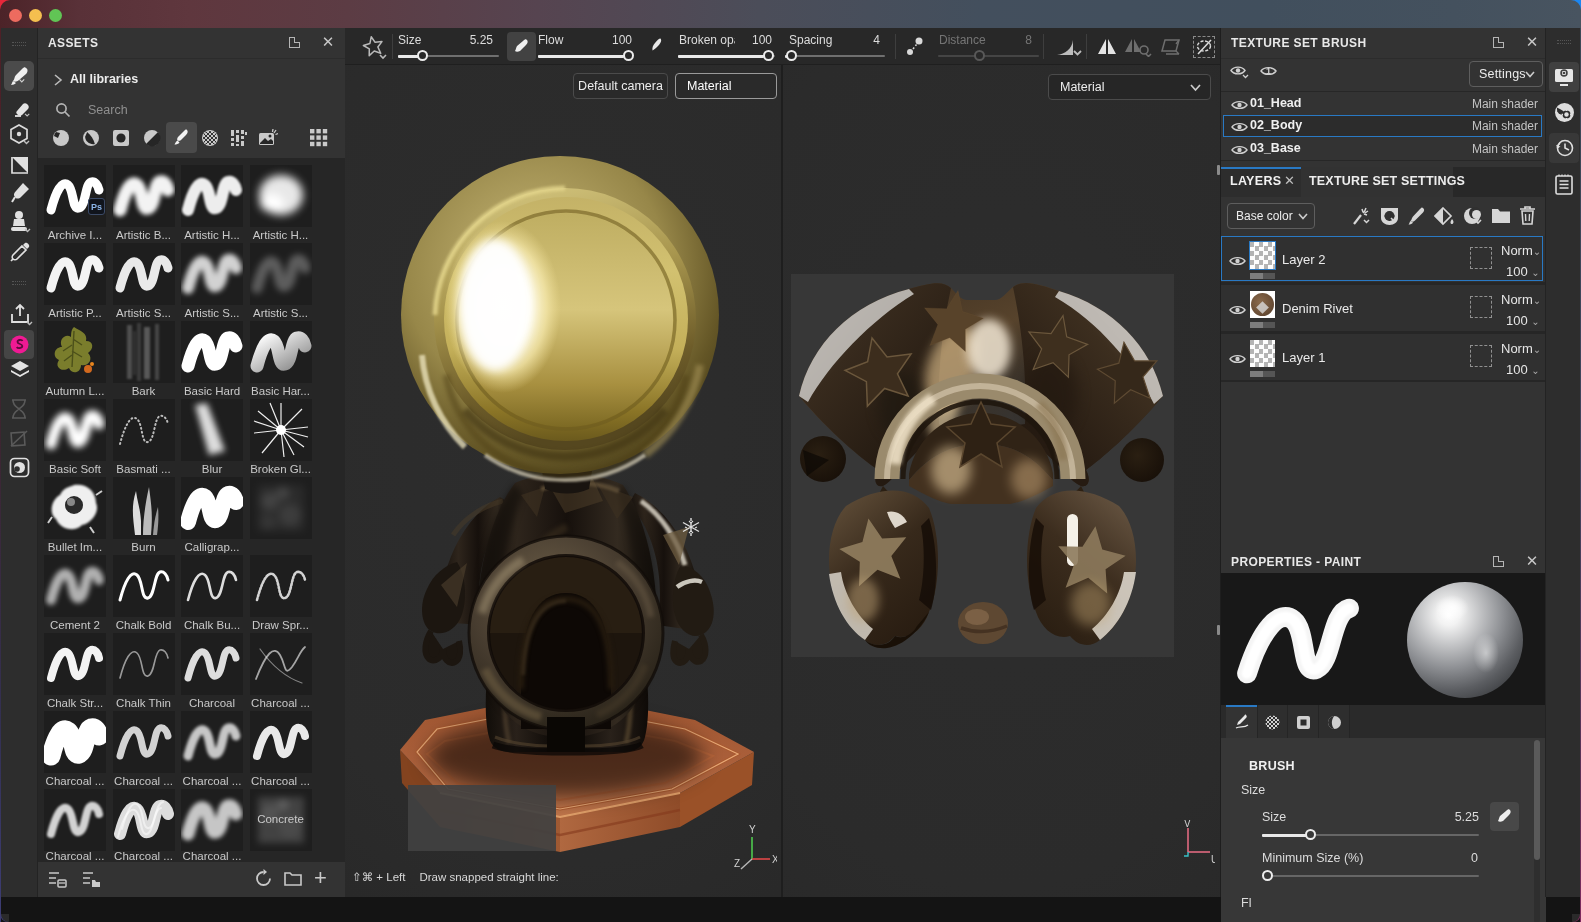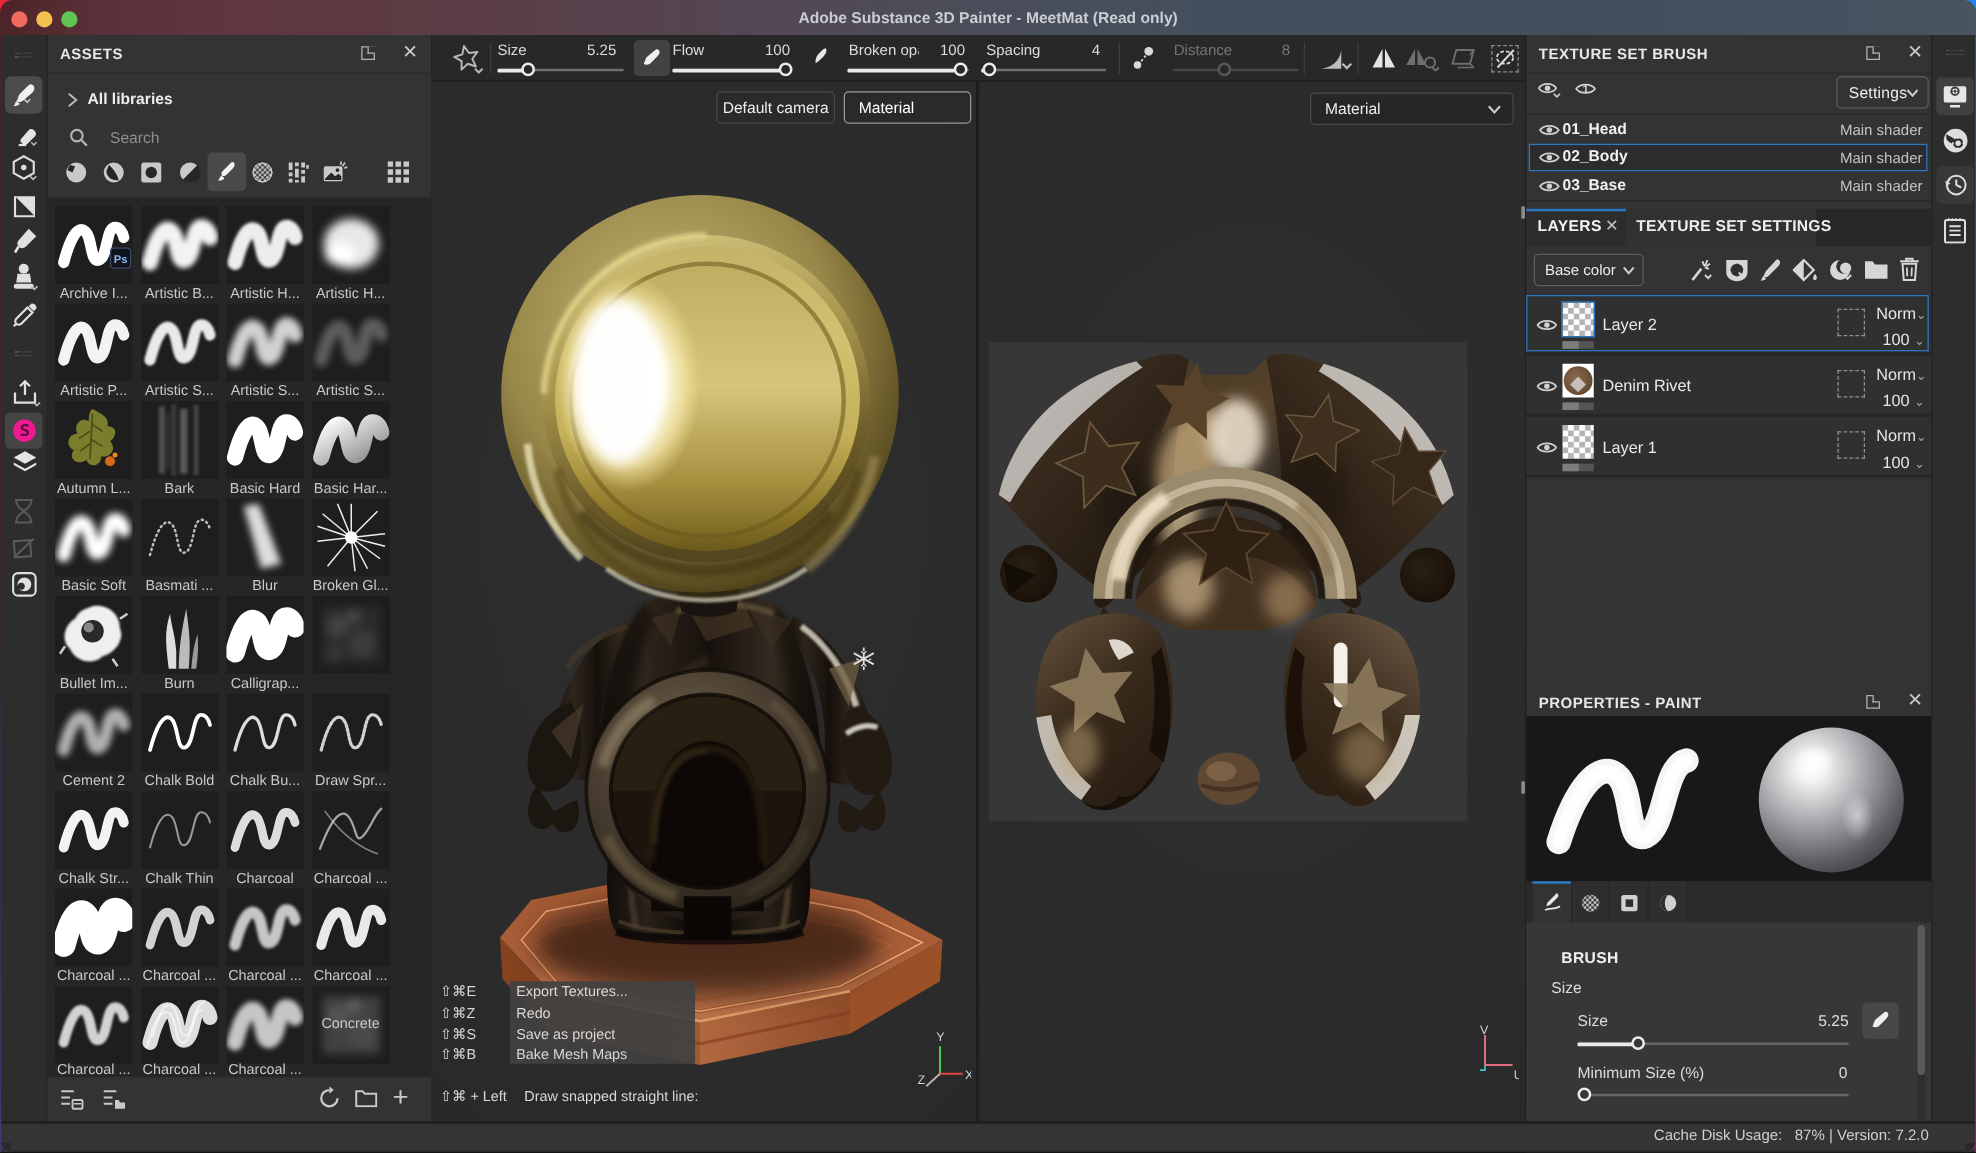--- a/index.html
+++ b/index.html
@@ -54,21 +54,20 @@
 #afoot{position:absolute;left:0;top:834px;width:307px;height:35px;background:#333;}
 .vsep{position:absolute;top:6px;width:1px;height:25px;background:#3e3e3e;}
 </style></head>
 <body>
 <div id="stage">
   <div id="desktop"></div>
   <div id="titlebar"></div>
   <div class="tl" style="left:9px;background:#ed6b5f;"></div>
   <div class="tl" style="left:29px;background:#f5bf4f;"></div>
   <div class="tl" style="left:49px;background:#61c555;"></div>
-  <div id="titletext">Adobe Substance 3D Painter - MeetMat (Read only)</div>
 
   <div id="leftstrip">
     <div class="abs" style="left:12px;top:14px;width:14px;height:4px;border-top:1.5px dotted #555;border-bottom:1.5px dotted #555;"></div>
     <div class="abs" style="left:4px;top:33px;width:30px;height:30px;background:#4b4b4b;border-radius:5px;"></div>
     <svg class="abs" style="left:8px;top:37px;" width="24" height="24" viewBox="0 0 24 24">
       <path d="M18 3 C20 4 20 7 18 9 L11 15 C9 17 6 17 5 16 C7 14 6 12 8 10 L14 4 C16 2 17 2 18 3 Z" fill="#f0f0f0"></path>
       <path d="M5 16 C4 17 4 19 3 20 C5 20 7 19 8 18 Z" fill="#f0f0f0"></path>
       <path d="M18 18 l3 3 l3-3" stroke="#cfcfcf" stroke-width="1.5" fill="none" transform="translate(-3,0) scale(0.8)"></path>
     </svg>
     <svg class="abs" style="left:8px;top:68px;" width="24" height="24" viewBox="0 0 24 24">
@@ -707,26 +706,20 @@
       <g transform="translate(346,462)" stroke="#e8e8e8" stroke-width="1.4" opacity=".95">
         <path d="M0 -9 L0 9 M-8 -4.5 L8 4.5 M-8 4.5 L8 -4.5"></path>
         <path d="M-2 -6 L0 -4 L2 -6 M-2 6 L0 4 L2 6 M-6 0 L-4 1 M6 0 L4 1" stroke-width="1.1"></path>
       </g>
     </svg>
 
     <div class="abs" style="left:228px;top:8px;width:95px;height:26px;background:#2a2a2a;border:1px solid #4b4b4b;border-radius:4px;color:#ededed;font-size:12.5px;text-align:center;line-height:24px;">Default camera</div>
     <div class="abs" style="left:330px;top:8px;width:102px;height:26px;background:#2a2a2a;border:1px solid #9a9a9a;border-radius:4px;color:#fff;font-size:12.5px;line-height:24px;"><span style="margin-left:11px;">Material</span></div>
 
     <div class="abs" style="left:63px;top:720px;width:148px;height:66px;background:#414141;opacity:.92;"></div>
-    <div id="sc" style="position:absolute;left:7px;top:721px;font-size:11.5px;color:#d8d8d8;line-height:16.8px;">
-      <div><span style="display:inline-block;width:61px;">⇧⌘E</span>Export Textures...</div>
-      <div><span style="display:inline-block;width:61px;">⇧⌘Z</span>Redo</div>
-      <div><span style="display:inline-block;width:61px;">⇧⌘S</span>Save as project</div>
-      <div><span style="display:inline-block;width:61px;">⇧⌘B</span>Bake Mesh Maps</div>
-    </div>
     <div class="abs" style="left:7px;top:805px;font-size:11.5px;color:#d8d8d8;">⇧⌘ + Left<span style="margin-left:14px;">Draw snapped straight line:</span></div>
 
     <svg class="abs" style="left:388px;top:758px;" width="44" height="50" viewBox="0 0 44 50">
       <path d="M19 14 L19 36" stroke="#4ec94e" stroke-width="1.6"></path>
       <path d="M19 36 L37 36" stroke="#e04848" stroke-width="1.6"></path>
       <path d="M19 36 L8 46" stroke="#b8b8b8" stroke-width="1.4"></path>
       <text x="16" y="10" font-size="10" fill="#d2d2d2">Y</text>
       <text x="39" y="40" font-size="10" fill="#d2d2d2">X</text>
       <text x="1" y="44" font-size="10" fill="#d2d2d2">Z</text>
     </svg>
@@ -1078,24 +1071,20 @@
         <path d="M11 5.5 L11 10 L15 12" stroke="#dedede" stroke-width="1.6" fill="none"></path>
         <path d="M3.5 10 A7.5 7.5 0 0 1 6 5" fill="none" stroke="#dedede" stroke-width="1.6"></path>
         <path d="M2 7 L3.5 10.5 L6.5 8.5" fill="#dedede" stroke="none"></path>
       </svg>
     <svg class="abs" style="left:9px;top:146px;" width="18" height="21" viewBox="0 0 18 21">
         <rect x="1" y="2" width="16" height="18" rx="1.5" fill="none" stroke="#dedede" stroke-width="1.6"></rect>
         <path d="M4 2 L4 0.5 M7 2 L7 0.5 M10 2 L10 0.5 M13 2 L13 0.5" stroke="#dedede" stroke-width="1.3"></path>
         <path d="M4.5 7 L13.5 7 M4.5 10.5 L13.5 10.5 M4.5 14 L13.5 14" stroke="#dedede" stroke-width="1.5"></path>
       </svg>
   </div>
-  <div id="statusbar">
-      <span>Cache Disk Usage: &nbsp;&nbsp;87% | Version: 7.2.0</span>
-      <div style="position:absolute;left:0;top:21px;width:1581px;height:4px;background:#2a2a2a;"></div>
-    </div>
   <div class="edgeL"></div>
     <div class="edgeR"></div>
   <div class="abs" style="left:0;top:914px;width:8px;height:8px;background:#3d3d75;border-radius:0 0 0 8px;z-index:51;">
       <div style="position:absolute;left:1px;top:0;width:8px;height:8px;background:#2a2a2a;border-radius:0 0 0 8px;"></div>
     </div>
   <div class="abs" style="right:0;top:914px;width:8px;height:8px;background:#7e2a5e;border-radius:0 0 8px 0;z-index:51;">
       <div style="position:absolute;right:1px;top:0;width:8px;height:8px;background:#2a2a2a;border-radius:0 0 8px 0;"></div>
     </div>
 </div>
 

